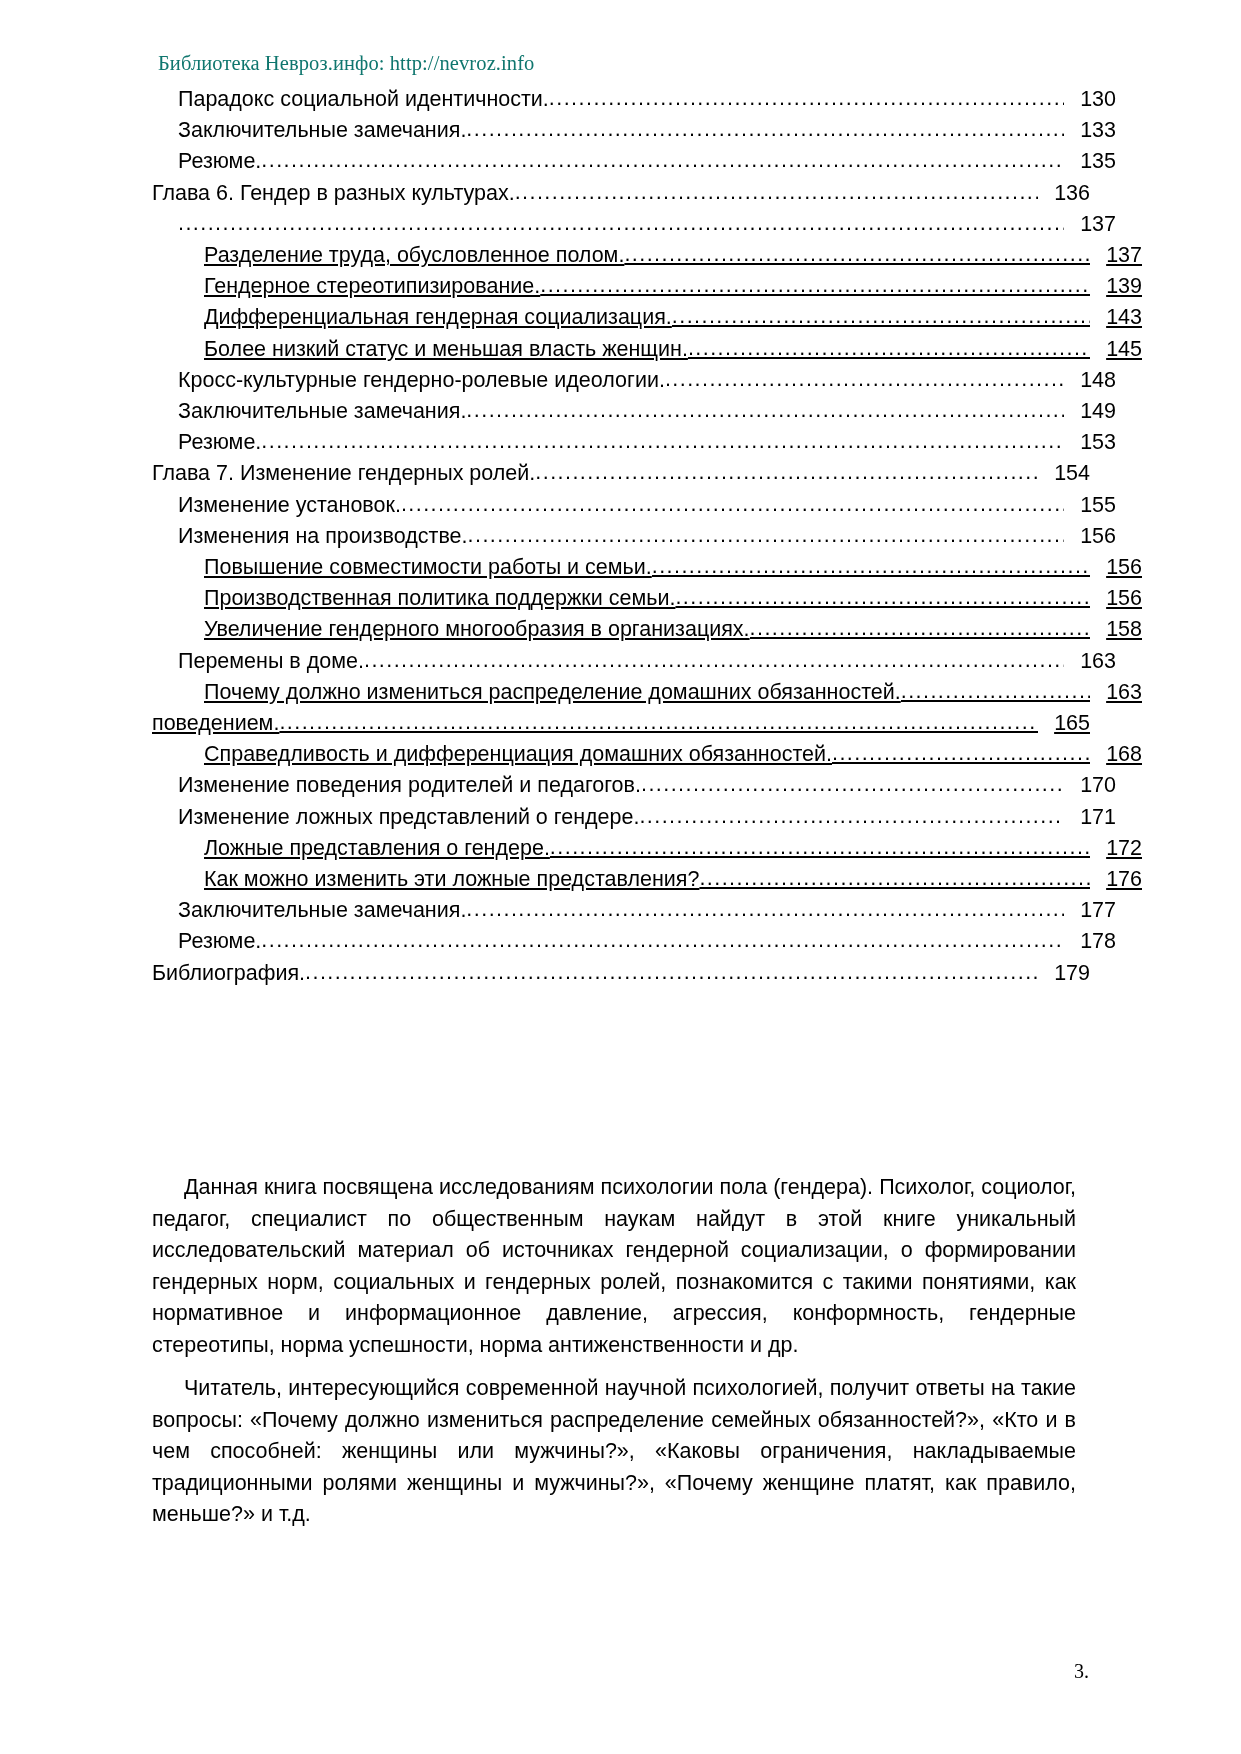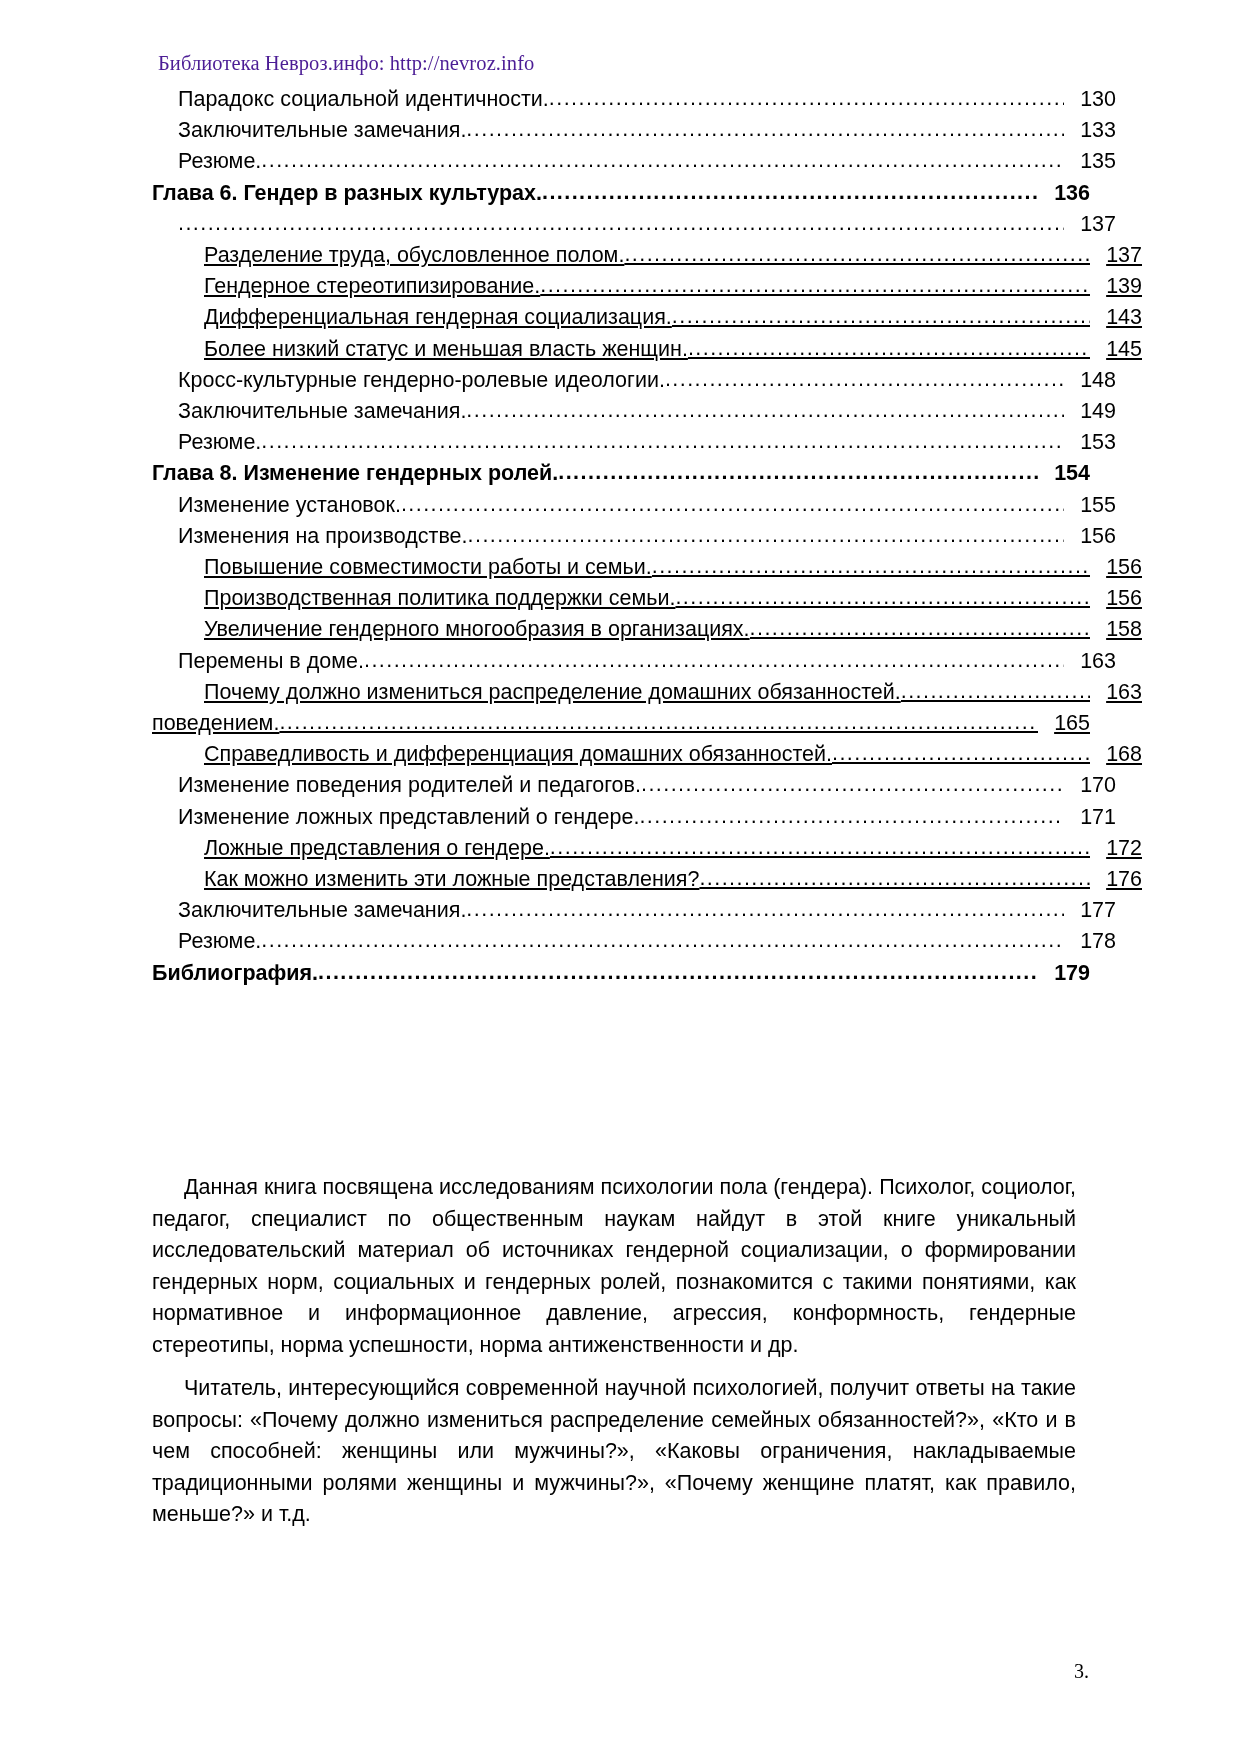--- a/index.html
+++ b/index.html
@@ -17,21 +17,21 @@
     color: #000000;
   }
 
   .header {
     position: absolute;
     left: 158px;
     top: 52px;
     font-family: "Liberation Serif", serif;
     font-size: 20.5px;
     letter-spacing: 0.1px;
-    color: #4c1d95;
+    color: #0f766e;
     white-space: nowrap;
   }
 
   .toc {
     position: absolute;
     left: 152px;
     top: 84px;
     width: 938px;
   }
 
@@ -54,21 +54,21 @@
     letter-spacing: 1.45px;
     font-size: 21.5px;
     transform: translateY(-1px);
   }
   .toc-row .pageno {
     flex: 0 0 auto;
     text-align: right;
     min-width: 52px;
   }
 
-  .lvl-chapter { font-weight: bold; padding-left: 0px; }
+  .lvl-chapter { font-weight: normal; padding-left: 0px; }
   .lvl-1 { padding-left: 26px; }
   .lvl-2 { padding-left: 52px; text-decoration: underline; }
 
   .toc-row.wrap {
     display: block;
     white-space: normal;
     text-align: justify;
     text-justify: inter-word;
   }
   .toc-row.wrap .wrapline {
@@ -172,21 +172,21 @@
         <span class="title">Заключительные замечания.</span>
         <span class="leader">................................................................................................................................................................................................................................................................................................................................................................................................................</span>
         <span class="pageno">149</span>
       </div>
       <div class="toc-row lvl-1">
         <span class="title">Резюме.</span>
         <span class="leader">................................................................................................................................................................................................................................................................................................................................................................................................................</span>
         <span class="pageno">153</span>
       </div>
       <div class="toc-row lvl-chapter">
-        <span class="title">Глава 8. Изменение гендерных ролей.</span>
+        <span class="title">Глава 7. Изменение гендерных ролей.</span>
         <span class="leader">................................................................................................................................................................................................................................................................................................................................................................................................................</span>
         <span class="pageno">154</span>
       </div>
       <div class="toc-row lvl-1">
         <span class="title">Изменение установок.</span>
         <span class="leader">................................................................................................................................................................................................................................................................................................................................................................................................................</span>
         <span class="pageno">155</span>
       </div>
       <div class="toc-row lvl-1">
         <span class="title">Изменения на производстве.</span>

